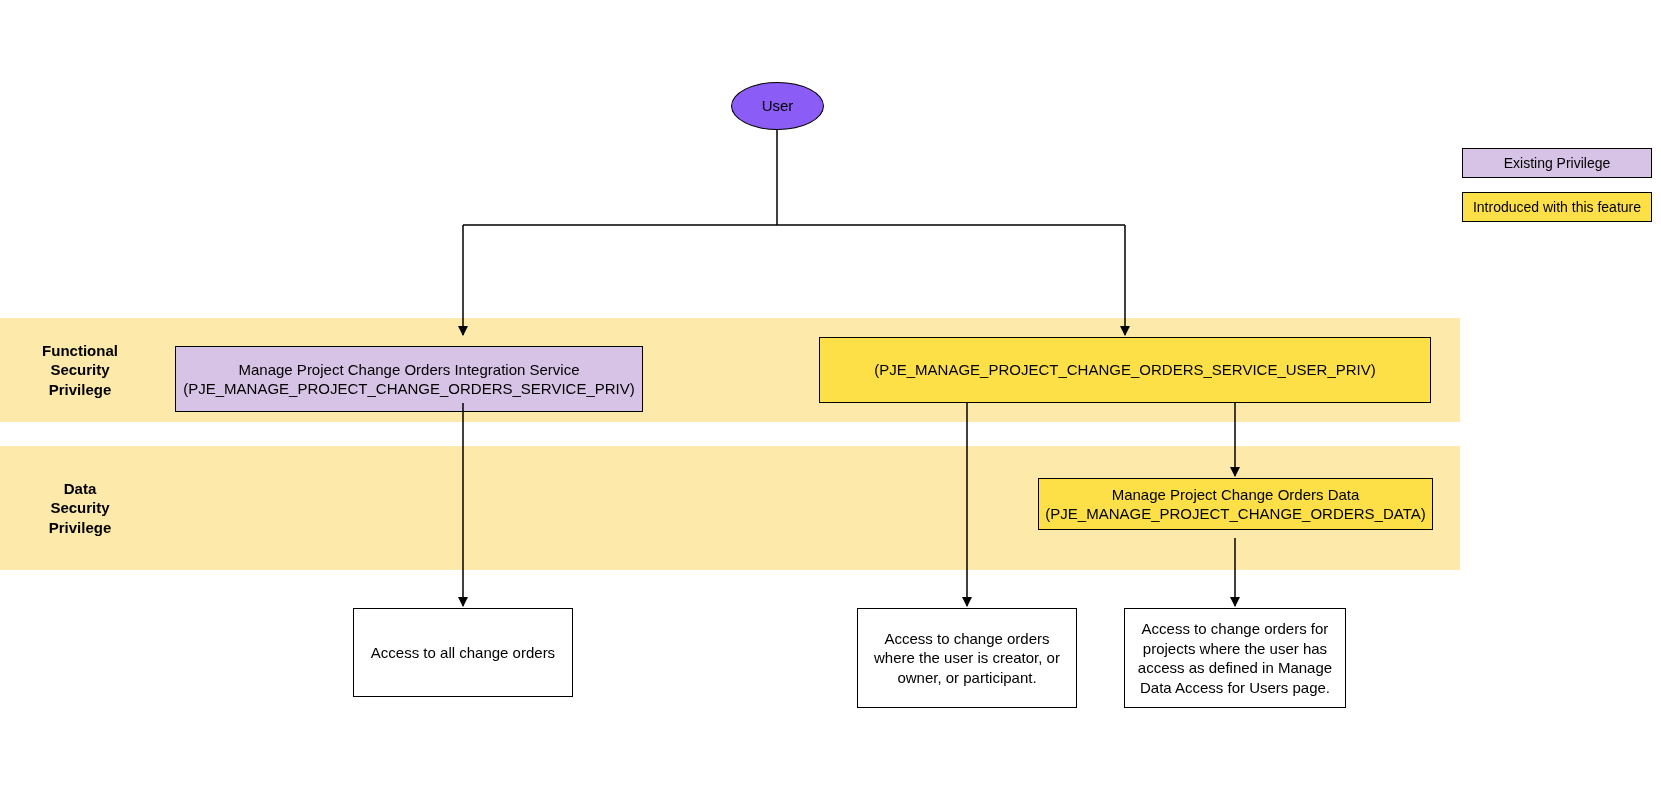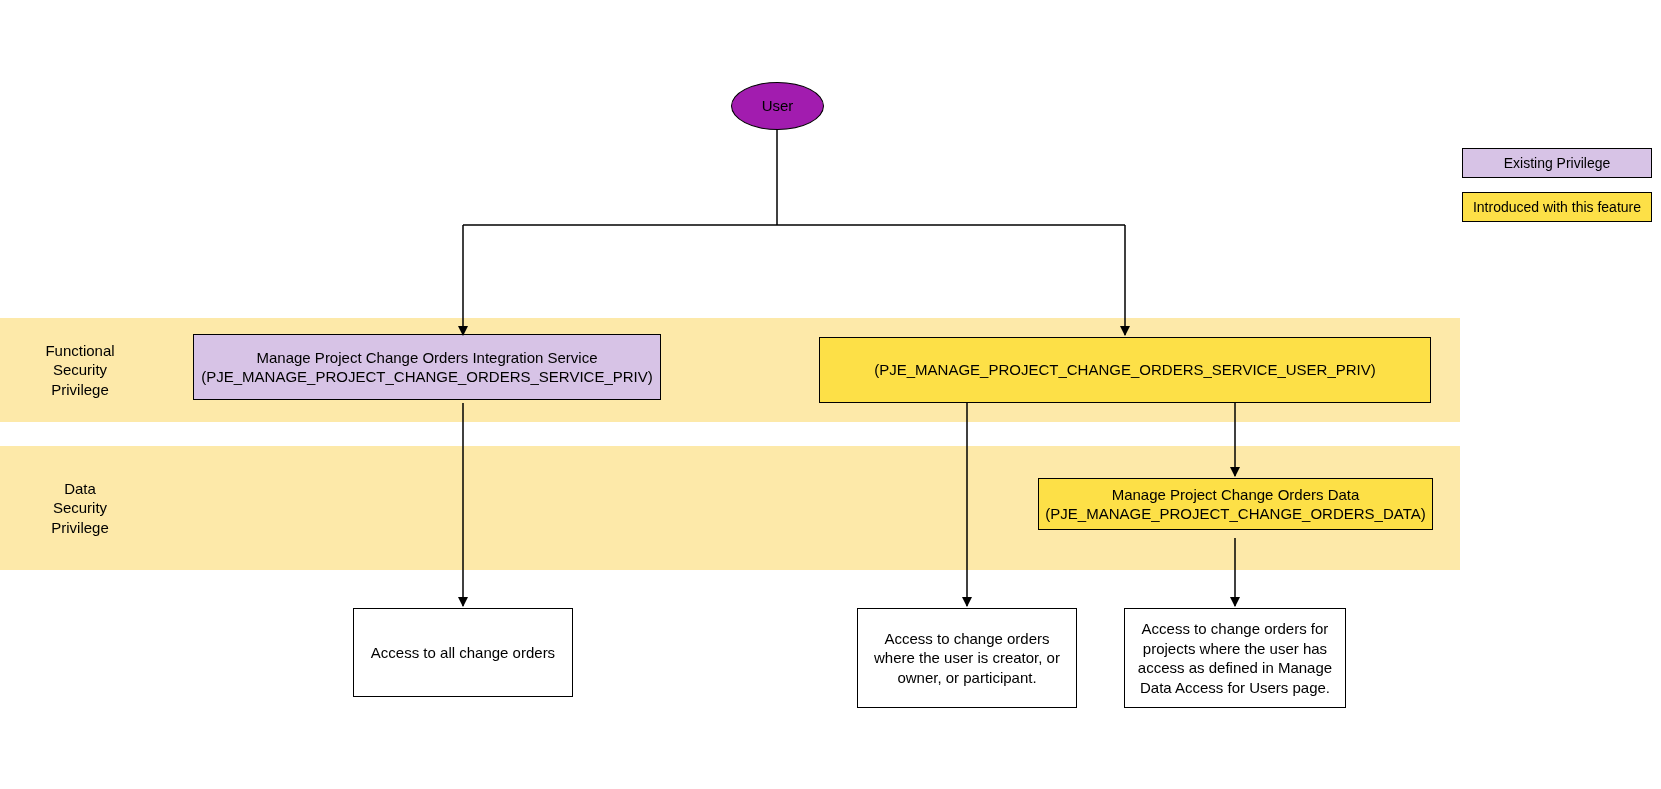--- a/index.html
+++ b/index.html
@@ -20,39 +20,39 @@
     width: 1460px;
   }
   .band-label {
     position: absolute;
     left: 0;
     width: 160px;
     display: flex;
     align-items: center;
     justify-content: center;
     text-align: center;
-    font-weight: normal;
+    font-weight: bold;
     line-height: 1.3;
     white-space: pre-line;
   }
   .node {
     position: absolute;
     border: 1px solid #000;
     display: flex;
     align-items: center;
     justify-content: center;
     text-align: center;
     padding: 6px 10px;
     box-sizing: border-box;
     line-height: 1.3;
     font-size: 15px;
   }
   .ellipse {
     border-radius: 50%;
-    background: #a21caf;
+    background: #8b5cf6;
   }
   .purple { background: #d7c3e6; }
   .green  { background: #fde047; }
   .white  { background: #ffffff; }
   .legend-box {
     position: absolute;
     border: 1px solid #000;
     display: flex;
     align-items: center;
     justify-content: center;
@@ -78,21 +78,21 @@
 
 <div class="band" style="top:446px; height:124px;"></div>
 <div class="band-label" style="top:446px; height:124px;">Data
 Security
 Privilege</div>
 
 <div class="node ellipse" style="left:731px; top:82px; width:93px; height:48px;">
   <span>User</span>
 </div>
 
-<div class="node purple" style="left:175px; top:334px; width:468px; height:66px;margin-left:18px;">
+<div class="node purple" style="left:175px; top:346px; width:468px; height:66px;">
   <div>
     <div>Manage Project Change Orders Integration Service</div>
     <div>(PJE_MANAGE_PROJECT_CHANGE_ORDERS_SERVICE_PRIV)</div>
   </div>
 </div>
 
 <div class="node green" style="left:819px; top:337px; width:612px; height:66px;">
   <div>
     <div>(PJE_MANAGE_PROJECT_CHANGE_ORDERS_SERVICE_USER_PRIV)</div>
   </div>

